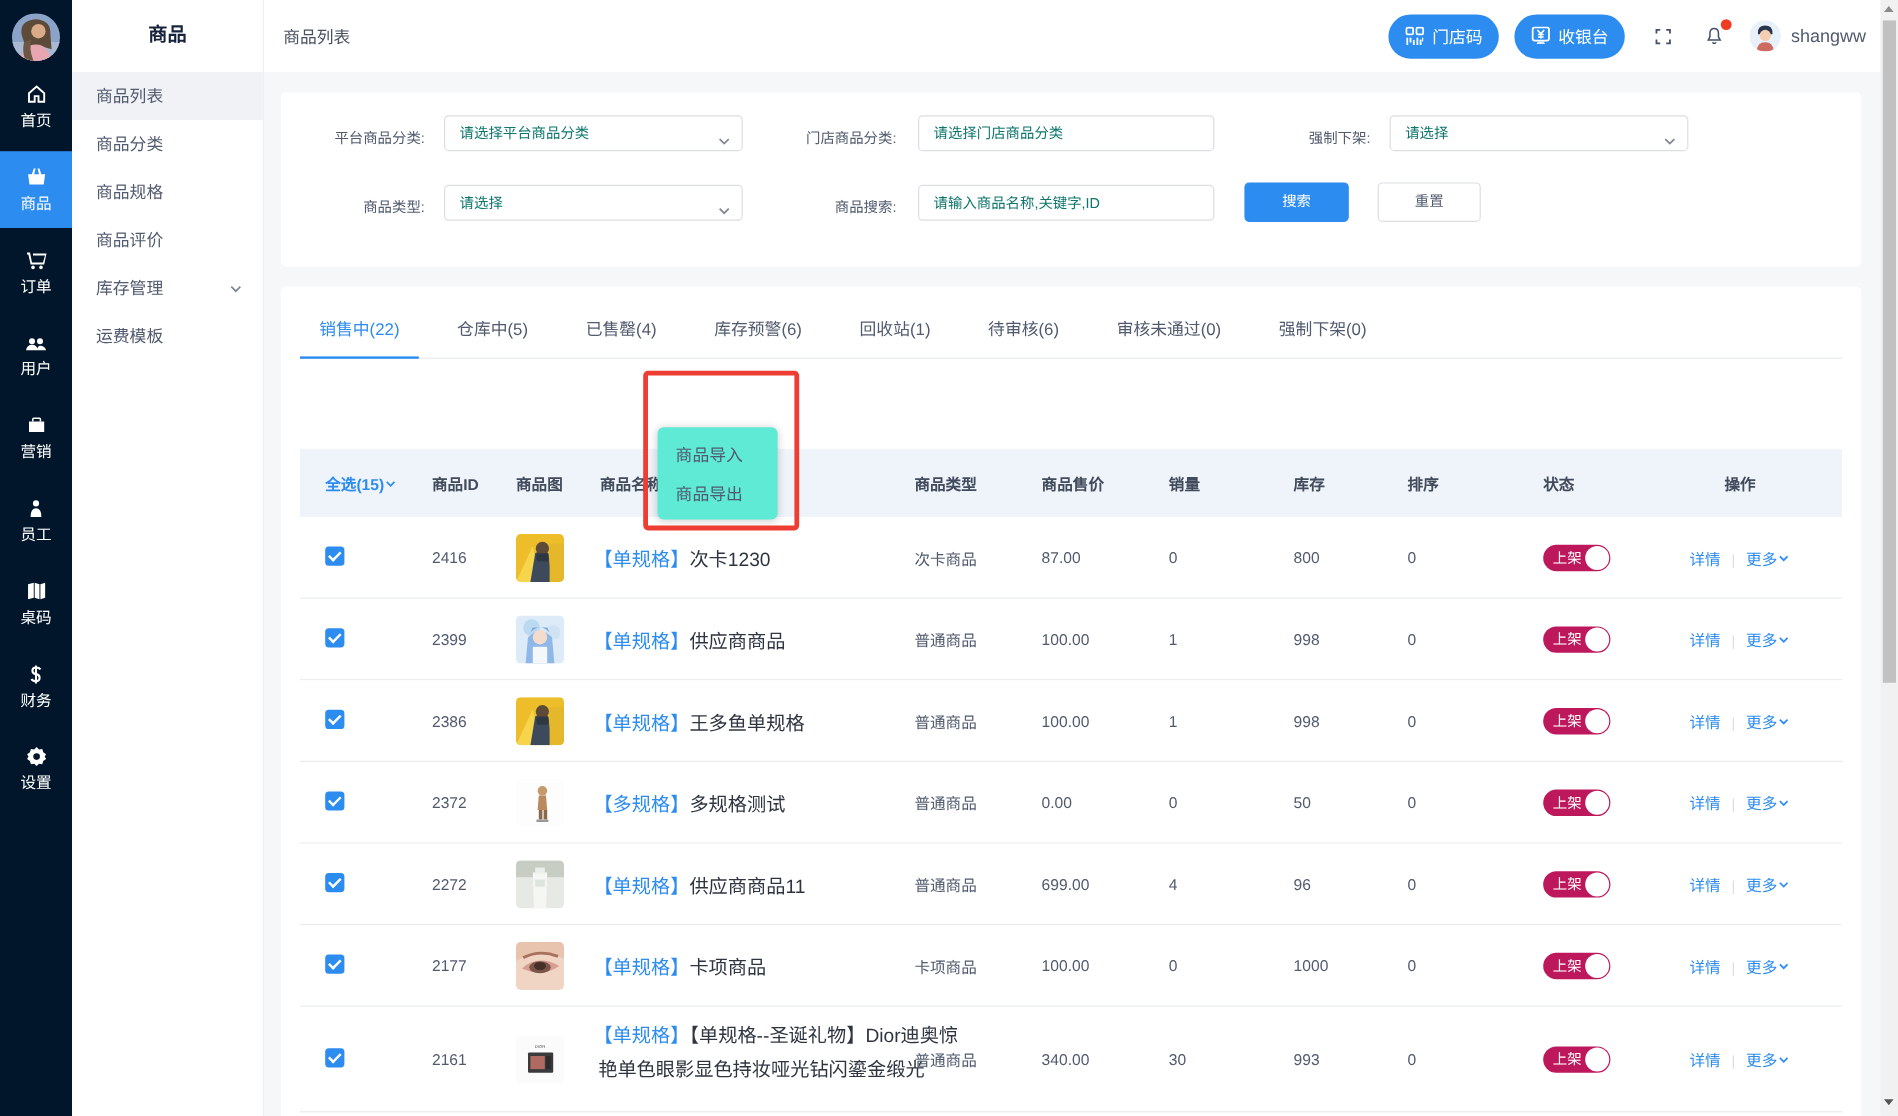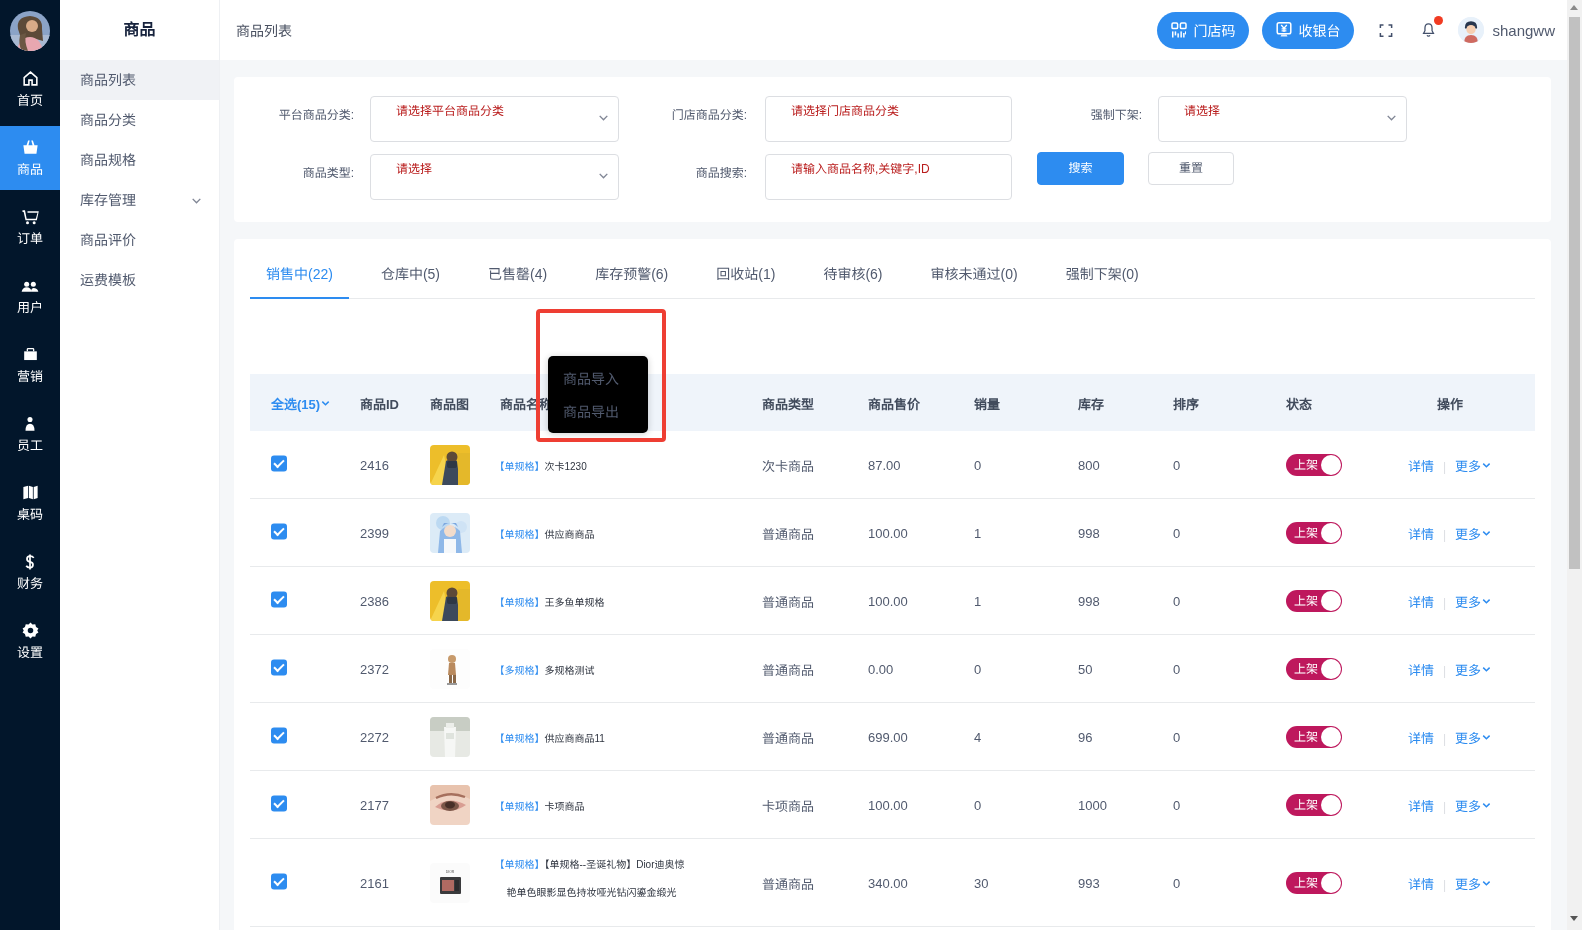--- a/index.html
+++ b/index.html
@@ -32,52 +32,52 @@
 .tb-name { font-size:15px; color:#515a6e; margin-left:8px; }
 
 
 .content { position:absolute; left:220px; top:60px; width:1347px; height:870px; }
 .card { background:#fff; border-radius:4px; position:absolute; left:14px; width:1317px; }
 .card.filter { top:17px; height:145px; }
 .card.tablecard { top:179px; height:700px; }
 
 
 .flabel { font-size:12px; color:#515a6e; position:absolute; text-align:right; }
-.fselect { position:absolute; height:46px; border:1px solid #dcdee2; border-radius:4px; background:#fff; font-size:12px; color:#b91c1c; line-height:28px; padding-left:25px; }
+.fselect { position:absolute; height:30px; border:1px solid #dcdee2; border-radius:4px; background:#fff; font-size:12px; color:#0f766e; line-height:28px; padding-left:12px; }
 .fselect .arrow { position:absolute; right:8px; top:9px; }
 .btn { display:inline-block; height:33px; line-height:31px; text-align:center; border-radius:4px; font-size:12px; }
 .btn-primary { background:#2d8cf0; color:#fff; border:1px solid #2d8cf0; }
 .btn-default { background:#fff; color:#515a6e; border:1px solid #dcdee2; }
 
 
 .tabs { position:absolute; left:16px; right:16px; top:16px; height:44px; border-bottom:1px solid #e8eaec; white-space:nowrap; }
 .tab { display:inline-block; height:44px; line-height:38px; padding:0 16px; margin-right:16px; font-size:14px; color:#515a6e; }
 .tab.active { color:#2d8cf0; border-bottom:2px solid #2d8cf0; }
 
 
 .toolbar { position:absolute; left:11px; top:81px; height:32px; white-space:nowrap; }
 .tbtn { display:inline-block; vertical-align:top; height:32px; line-height:30px; border-radius:4px; font-size:12px; text-align:center; }
 .tbtn.blue { background:#2d8cf0; color:#fff; border:1px solid #2d8cf0; }
 .tbtn.white { background:#fff; color:#515a6e; border:1px solid #dcdee2; }
 .tbtn.focus { background:#fff; color:#2d8cf0; border:1px solid #57a3f3; box-shadow:0 0 0 2px rgba(45,140,240,.22); }
 
 
-.dropdown { position:absolute; left:314px; top:117px; width:100px; height:77px; background:#000000; border-radius:5px; box-shadow:0 1px 7px rgba(0,0,0,.2); padding-top:7px; z-index:15; }
+.dropdown { position:absolute; left:314px; top:117px; width:100px; height:77px; background:#5eead4; border-radius:5px; box-shadow:0 1px 7px rgba(0,0,0,.2); padding-top:7px; z-index:15; }
 .dd-item { height:33px; line-height:33px; padding-left:15px; font-size:14px; color:#515a6e; }
 .redbox { position:absolute; left:302px; top:70px; width:130px; height:133px; border:4px solid #ee3e33; border-radius:4px; z-index:16; pointer-events:none; }
 
 
 .tblhead { position:absolute; left:16px; width:1285px; top:135px; height:57px; background:#eff4fa; font-size:13px; color:#414b5c; font-weight:bold; }
 .trow { position:absolute; left:16px; width:1285px; height:68px; border-bottom:1px solid #e8eaec; font-size:13px; color:#515a6e; background:#fff; }
 .cell { position:absolute; top:50%; transform:translateY(-50%); white-space:nowrap; }
 .chkbox { display:inline-block; width:16px; height:16px; background:#2d8cf0; border-radius:3px; position:relative; }
 .chkbox:after { content:""; position:absolute; left:5px; top:2px; width:4px; height:8px; border:solid #fff; border-width:0 2px 2px 0; transform:rotate(45deg); }
 .thumb { width:40px; height:40px; border-radius:4px; overflow:hidden; font-size:0; }
 .bluetext { color:#2d8cf0; }
-.namecell { color:#2f3540; font-size:10px;text-align:center; }
+.namecell { color:#2f3540; font-size:16px; }
 .toggle { display:inline-block; width:56px; height:22px; background:#be185d; border-radius:11px; position:relative; color:#fff; font-size:12px; line-height:22px; padding-left:8px; vertical-align:middle; }
 .toggle:after { content:""; position:absolute; right:1px; top:1px; width:20px; height:20px; background:#fff; border-radius:50%; }
 .ops { color:#2d8cf0; font-size:13px; }
 .ops .sep { color:#dcdee2; margin:0 9px; font-size:12px; }
 
 
 .trow .c-name { left:244.5px; }
 .tblhead .c-name { left:250px; }
 .c-chk { left:21px; } .c-id { left:110px; } .c-img { left:180px; } .c-name { left:247px; }
 .c-type { left:512px; } .c-price { left:618px; } .c-sales { left:724px; } .c-stock { left:828px; }
@@ -158,24 +158,24 @@
           </svg>
         </span>设置</div>
   </div>
 </div>
 
 <div class="submenu">
   <div class="submenu-title">商品</div>
   <div class="sm-item active">商品列表</div>
   <div class="sm-item">商品分类</div>
   <div class="sm-item">商品规格</div>
+  <div class="sm-item">商品评价</div>
   <div class="sm-item">库存管理<span class="chev"><svg width="13" height="13" viewBox="0 0 12 12" fill="none" stroke="#808695" stroke-width="1.3">
           <path d="M2.5 4.5 L6 8 L9.5 4.5"></path>
         </svg></span></div>
-  <div class="sm-item">商品评价</div>
   <div class="sm-item">运费模板</div>
 </div>
 
 <div class="topbar">
   <span class="breadcrumb">商品列表</span>
   <div class="topbar-right">
     <div class="pill-btn"><svg width="16" height="16" viewBox="0 0 16 16" fill="none">
           <rect x="1" y="1" width="5.6" height="5.6" rx="1.2" stroke="#fff" stroke-width="1.5"></rect>
           <rect x="9.4" y="1" width="5.6" height="5.6" rx="1.2" stroke="#fff" stroke-width="1.5"></rect>
           <g fill="#fff">

